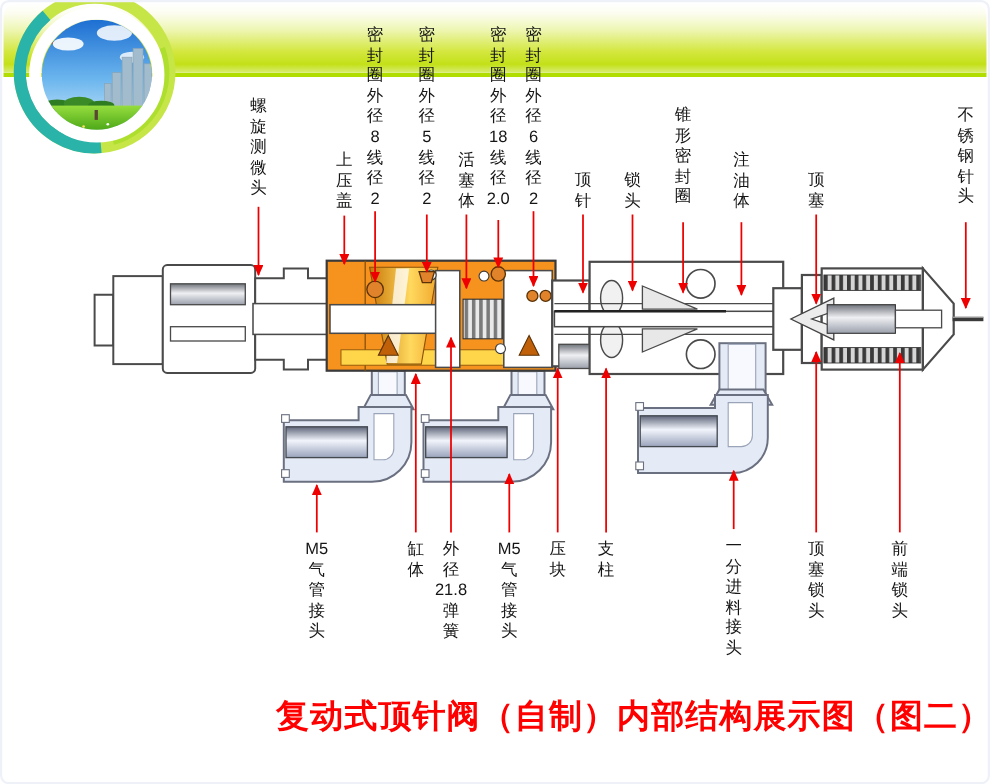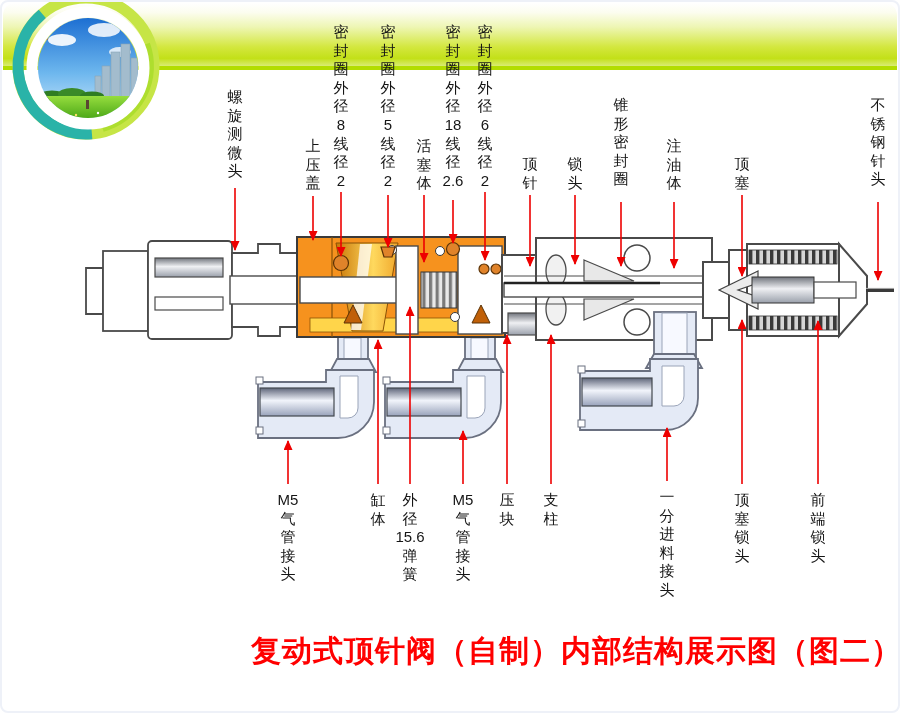--- a/index.html
+++ b/index.html
@@ -272,21 +272,21 @@
   </div>
 <div class="vlabel" style="left:453px;top:23px">
     <div class="cell">密</div>
     <div class="cell">封</div>
     <div class="cell">圈</div>
     <div class="cell">外</div>
     <div class="cell">径</div>
     <div class="cell">18</div>
     <div class="cell">线</div>
     <div class="cell">径</div>
-    <div class="cell">2.6</div>
+    <div class="cell">2.0</div>
   </div>
 <div class="vlabel" style="left:485px;top:23px">
     <div class="cell">密</div>
     <div class="cell">封</div>
     <div class="cell">圈</div>
     <div class="cell">外</div>
     <div class="cell">径</div>
     <div class="cell">6</div>
     <div class="cell">线</div>
     <div class="cell">径</div>
@@ -331,21 +331,21 @@
     <div class="cell">接</div>
     <div class="cell">头</div>
   </div>
 <div class="vlabel" style="left:378px;top:491px">
     <div class="cell">缸</div>
     <div class="cell">体</div>
   </div>
 <div class="vlabel" style="left:410px;top:491px">
     <div class="cell">外</div>
     <div class="cell">径</div>
-    <div class="cell">15.6</div>
+    <div class="cell">21.8</div>
     <div class="cell">弹</div>
     <div class="cell">簧</div>
   </div>
 <div class="vlabel" style="left:463px;top:491px">
     <div class="cell">M5</div>
     <div class="cell">气</div>
     <div class="cell">管</div>
     <div class="cell">接</div>
     <div class="cell">头</div>
   </div>

